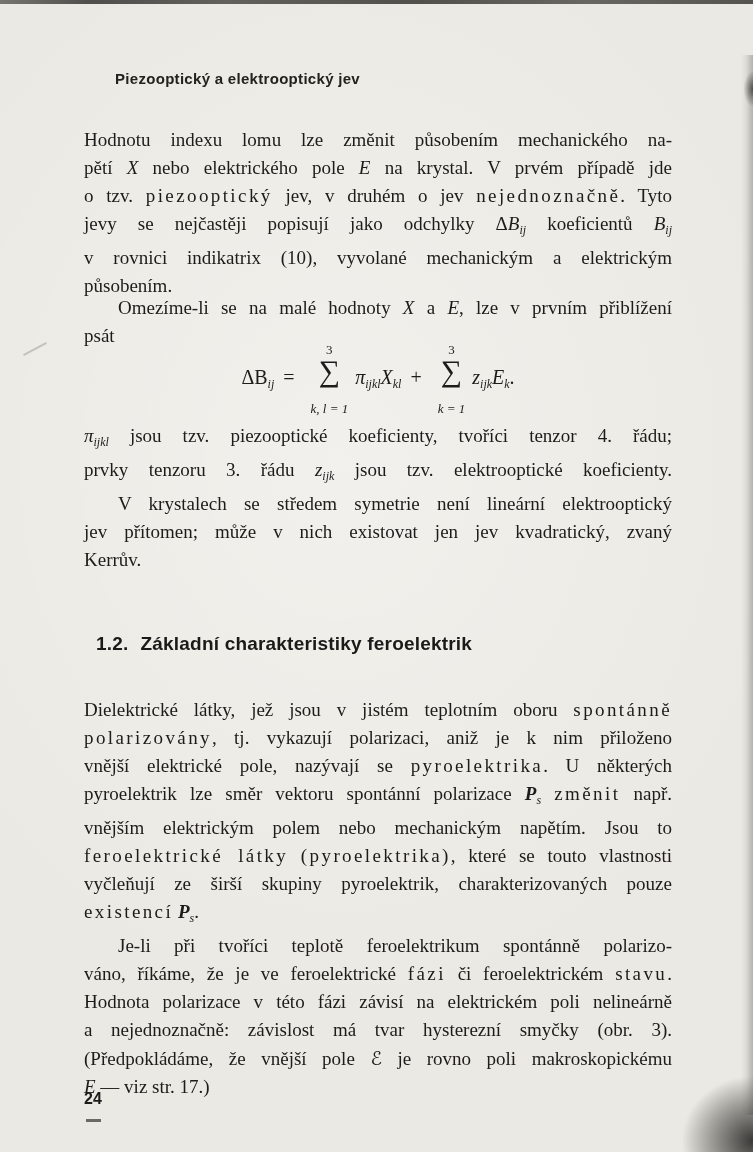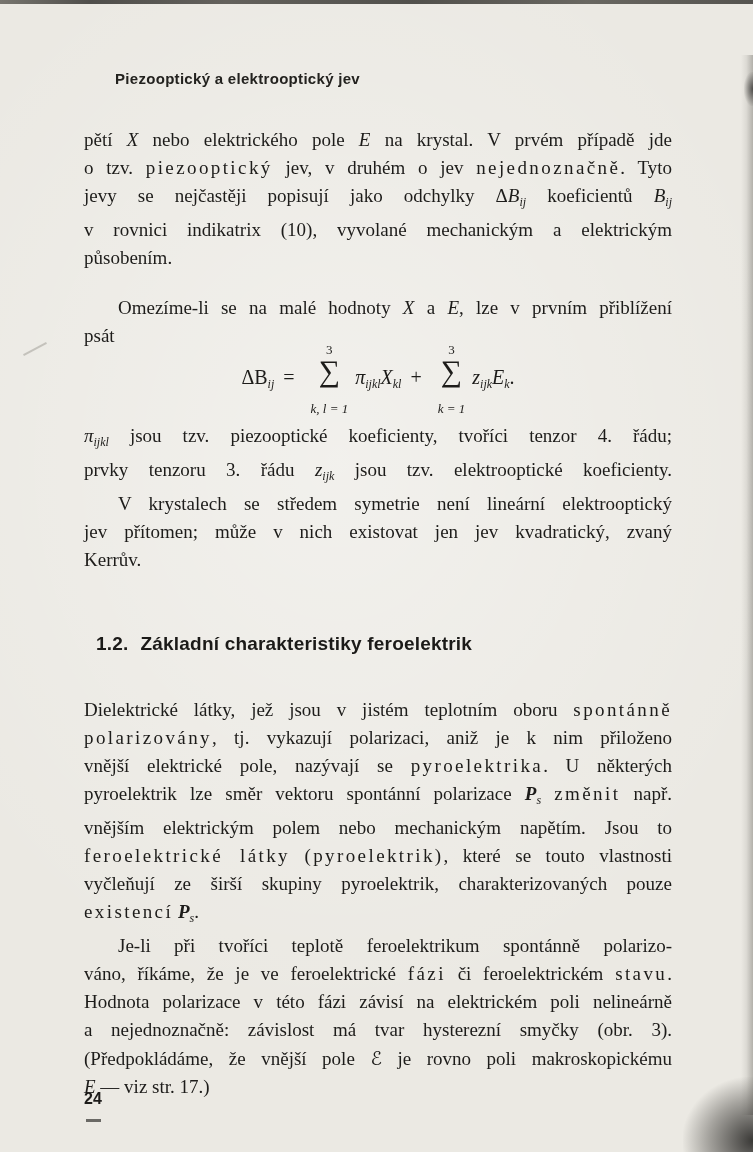--- a/index.html
+++ b/index.html
@@ -67,20 +67,21 @@
 <div class="page">
   <div class="top-strip"></div>
   <div class="right-band"></div>
   <div class="right-blob"></div>
   <div class="corner-smudge"></div>
   <div class="left-mark"></div>
 
   <div class="running-head">Piezooptický a elektrooptický jev</div>
 
   <div class="body-block p1">
+      <div class="line"><span>Hodnotu indexu lomu lze změnit působením mechanického na-</span></div>
       <div class="line"><span>pětí </span><span class="i">X</span><span> nebo elektrického pole </span><span class="i">E</span><span> na krystal. V prvém případě jde</span></div>
       <div class="line"><span>o tzv. </span><span class="sp">piezooptický</span><span> jev, v druhém o jev </span><span class="sp">nejednoznačně</span><span>. Tyto</span></div>
       <div class="line"><span>jevy se nejčastěji popisují jako odchylky Δ</span><span class="i">B</span><span class="sub">ij</span><span> koeficientů </span><span class="i">B</span><span class="sub">ij</span></div>
       <div class="line"><span>v rovnici indikatrix (10), vyvolané mechanickým a elektrickým</span></div>
       <div class="line end"><span>působením.</span></div>
     </div>
 
   <div class="body-block p2">
       <div class="line ind"><span>Omezíme-li se na malé hodnoty </span><span class="i">X</span><span> a </span><span class="i">E</span><span>, lze v prvním přiblížení</span></div>
       <div class="line end"><span>psát</span></div>
@@ -111,21 +112,21 @@
   <div class="section-heading">
     <span class="num">1.2.</span><span>Základní charakteristiky feroelektrik</span>
   </div>
 
   <div class="body-block p4">
       <div class="line"><span>Dielektrické látky, jež jsou v jistém teplotním oboru </span><span class="sp">spontánně</span></div>
       <div class="line"><span class="sp">polarizovány</span><span>, tj. vykazují polarizaci, aniž je k nim přiloženo</span></div>
       <div class="line"><span>vnější elektrické pole, nazývají se </span><span class="sp">pyroelektrika</span><span>. U některých</span></div>
       <div class="line"><span>pyroelektrik lze směr vektoru spontánní polarizace </span><span class="bi">P</span><span class="sub">s</span><span> </span><span class="sp">změnit</span><span> např.</span></div>
       <div class="line"><span>vnějším elektrickým polem nebo mechanickým napětím. Jsou to</span></div>
-      <div class="line"><span class="sp">feroelektrické látky</span><span> </span><span class="sp">(pyroelektrik)</span><span>, které se touto vlastnosti</span></div>
+      <div class="line"><span class="sp">feroelektrické látky</span><span> </span><span class="sp">(pyroelektrika)</span><span>, které se touto vlastnosti</span></div>
       <div class="line"><span>vyčleňují ze širší skupiny pyroelektrik, charakterizovaných pouze</span></div>
       <div class="line end"><span class="sp">existencí</span><span> </span><span class="bi">P</span><span class="sub">s</span><span>.</span></div>
       <div class="line ind"><span>Je-li při tvoříci teplotě feroelektrikum spontánně polarizo-</span></div>
       <div class="line"><span>váno, říkáme, že je ve feroelektrické </span><span class="sp">fázi</span><span> či feroelektrickém </span><span class="sp">stavu</span><span>.</span></div>
       <div class="line"><span>Hodnota polarizace v této fázi závisí na elektrickém poli nelineárně</span></div>
       <div class="line"><span>a nejednoznačně: závislost má tvar hysterezní smyčky (obr. 3).</span></div>
       <div class="line"><span>(Předpokládáme, že vnější pole </span><span class="script">ℰ</span><span> je rovno poli makroskopickému</span></div>
       <div class="line end"><span class="i">E</span><span> — viz str. 17.)</span></div>
     </div>
 

